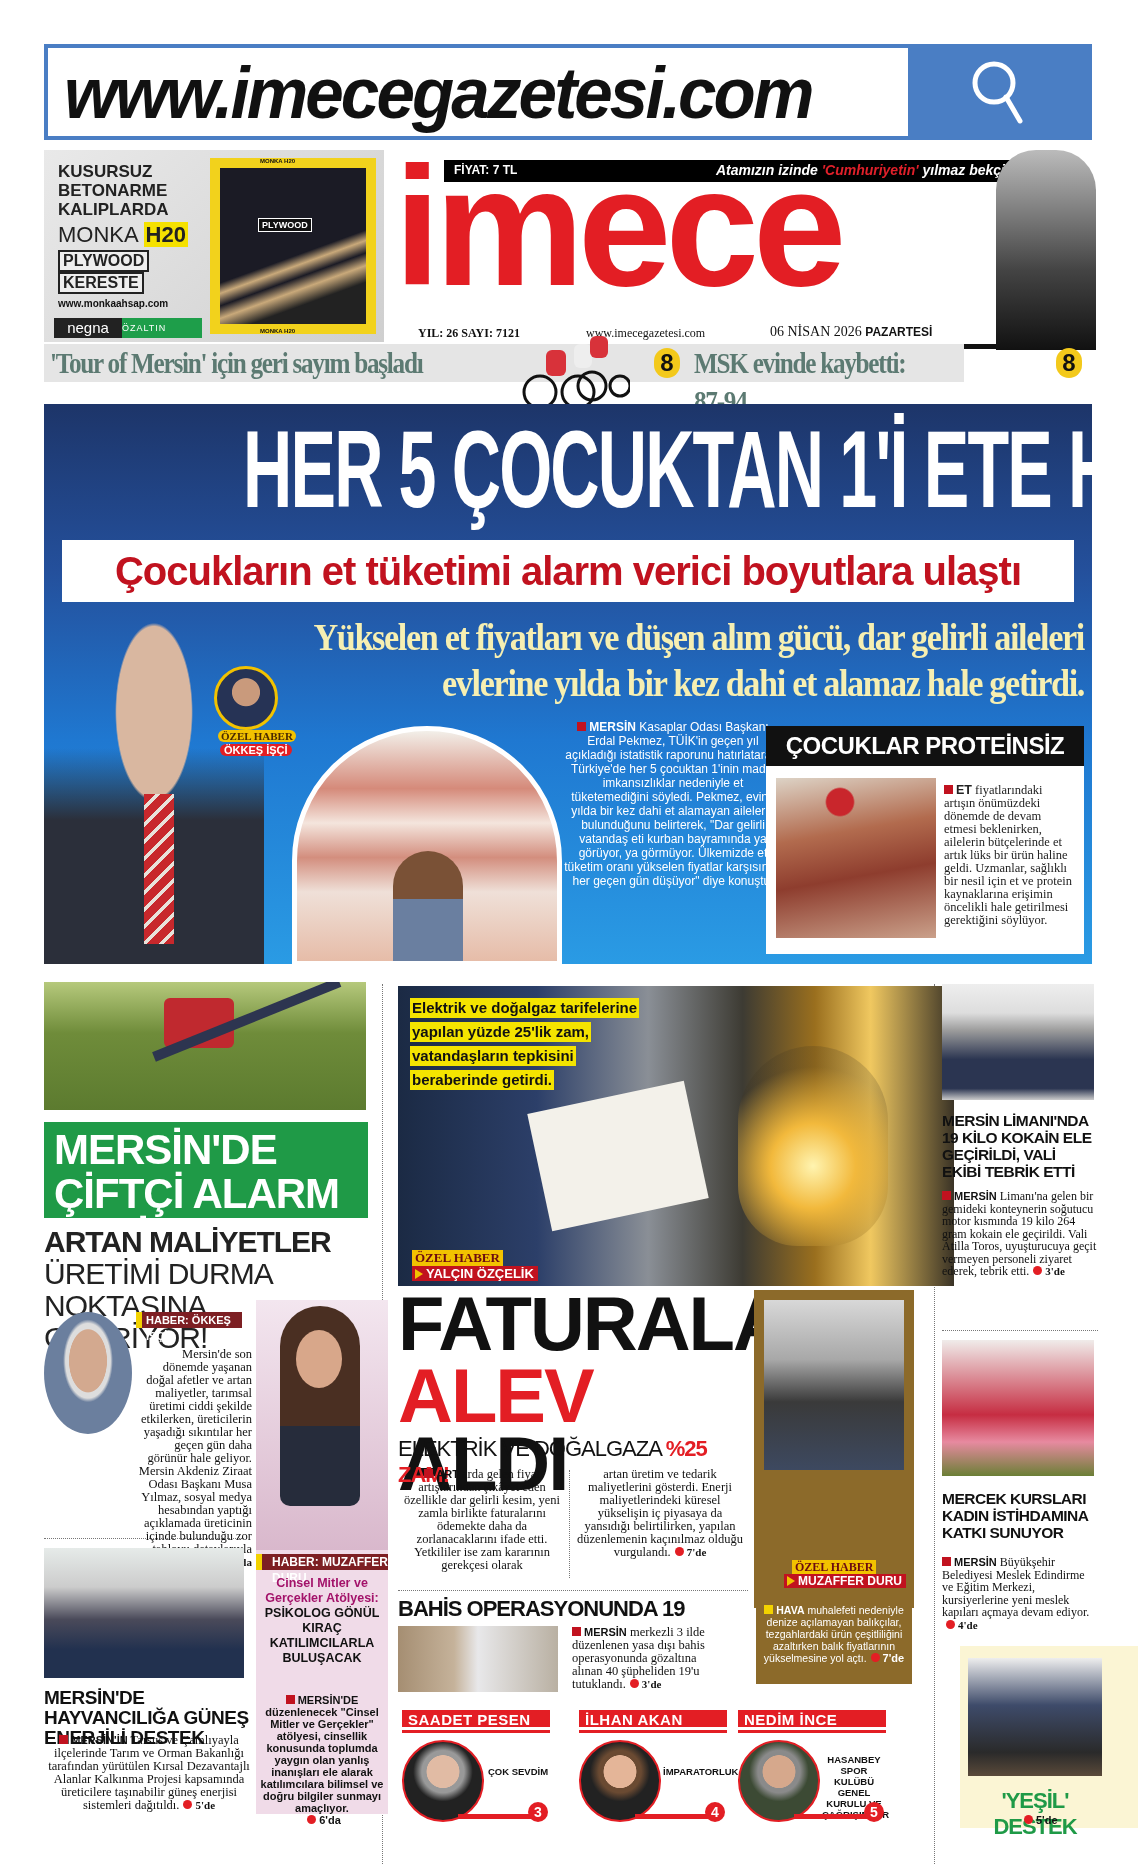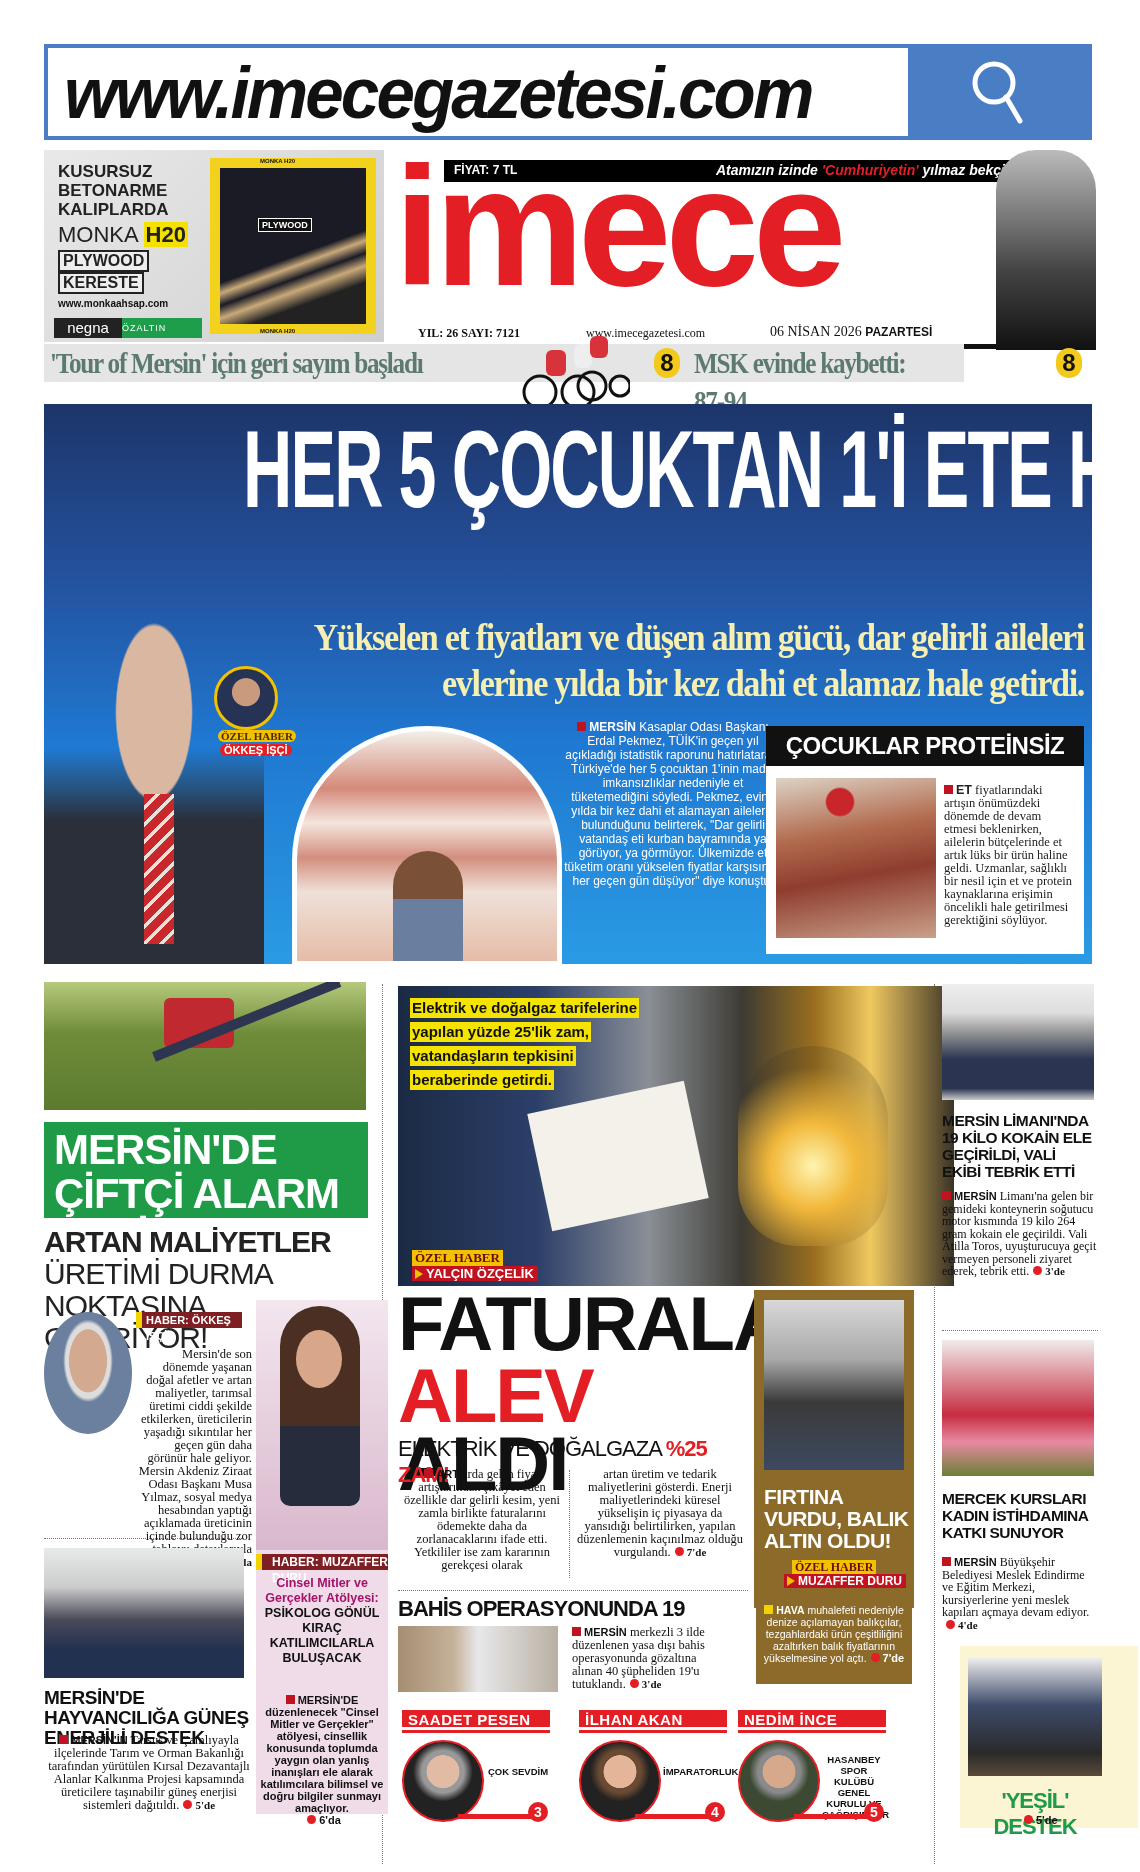--- a/index.html
+++ b/index.html
@@ -196,20 +196,21 @@
     <circle cx="58" cy="62" r="16" fill="none" stroke="#111" stroke-width="3"></circle>
     <circle cx="72" cy="56" r="14" fill="none" stroke="#111" stroke-width="3"></circle>
     <circle cx="100" cy="56" r="10" fill="none" stroke="#111" stroke-width="3"></circle>
     <rect x="26" y="20" width="20" height="26" fill="#d8323a" rx="6"></rect>
     <rect x="54" y="14" width="18" height="24" fill="#eee" rx="6"></rect>
     <rect x="70" y="6" width="18" height="22" fill="#d8323a" rx="6"></rect>
   </svg>
 
 <div id="main" class="abs">
   <div class="hl">HER 5 ÇOCUKTAN 1'İ ETE HASRET</div>
+  <div class="sub">Çocukların et tüketimi alarm verici boyutlara ulaştı</div>
   <div class="spot">Yükselen et fiyatları ve düşen alım gücü, dar gelirli aileleri evlerine yılda bir kez dahi et alamaz hale getirdi.</div>
   <div class="man"></div>
   <div class="tie"></div>
   <div class="rep"></div>
   <span class="oz">ÖZEL HABER</span>
   <span class="ok">ÖKKEŞ İŞÇİ</span>
   <div class="circle">
       <div class="girl"></div>
     </div>
   <div class="body"><span class="sq"></span><span>MERSİN</span><span style="font-weight:normal"> Kasaplar Odası Başkanı Erdal Pekmez, TÜİK'in geçen yıl açıkladığı istatistik raporunu hatırlatarak, Türkiye'de her 5 çocuktan 1'inin maddi imkansızlıklar nedeniyle et tüketemediğini söyledi. Pekmez, evine yılda bir kez dahi et alamayan ailelerin bulunduğunu belirterek, "Dar gelirli vatandaş eti kurban bayramında ya görüyor, ya görmüyor. Ülkemizde et tüketim oranı yükselen fiyatlar karşısında her geçen gün düşüyor" diye konuştu.</span></div>
@@ -264,21 +265,20 @@
 </div>
 <div id="fat1" class="abs">FATURALAR</div>
 <div id="fat2" class="abs"><span class="r">ALEV</span><span> ALDI</span></div>
 <div id="fat-sub" class="abs"><span>ELEKTRİK VE DOĞALGAZA </span><b>%25 ZAM!</b></div>
 <div id="fat-c1" class="abs"><span class="sq"></span><b style="font-family:'Liberation Sans',sans-serif;font-size:11px">ART</b><span> arda gelen fiyat artışlarından şikâyet eden özellikle dar gelirli kesim, yeni zamla birlikte faturalarını ödemekte daha da zorlanacaklarını ifade etti. Yetkililer ise zam kararının gerekçesi olarak</span></div>
 <div class="vdiv" style="left:569px;top:1470px;height:108px"></div>
 <div id="fat-c2" class="abs"><span>artan üretim ve tedarik maliyetlerini gösterdi. Enerji maliyetlerindeki küresel yükselişin iç piyasaya da yansıdığı belirtilirken, yapılan düzenlemenin kaçınılmaz olduğu vurgulandı.</span><span class="dot"></span><span class="ref">7'de</span></div>
 
 <div id="fish" class="abs">
   <div class="img"></div>
-  <div class="t">FIRTINA VURDU, BALIK ALTIN OLDU!</div>
   <span class="oz">ÖZEL HABER</span>
   <span class="md">MUZAFFER DURU</span>
 </div>
 <div id="fish-body" class="abs"><span class="ys"></span><span>HAVA</span><span style="font-weight:normal"> muhalefeti nedeniyle denize açılamayan balıkçılar, tezgahlardaki ürün çeşitliliğini azaltırken balık fiyatlarının yükselmesine yol açtı.</span><span class="dot"></span><span class="ref">7'de</span></div>
 
 <div id="bahis-t" class="abs">BAHİS OPERASYONUNDA 19 TUTUKLAMA</div>
 <div id="bahis-img" class="abs"></div>
 <div id="bahis-b" class="abs"><span class="sq"></span><b style="font-family:'Liberation Sans',sans-serif;font-size:11px">MERSİN</b><span> merkezli 3 ilde düzenlenen yasa dışı bahis operasyonunda gözaltına alınan 40 şüpheliden 19'u tutuklandı.</span><span class="dot"></span><span class="ref">3'de</span></div>
 
 <div class="col" style="left:398px">

